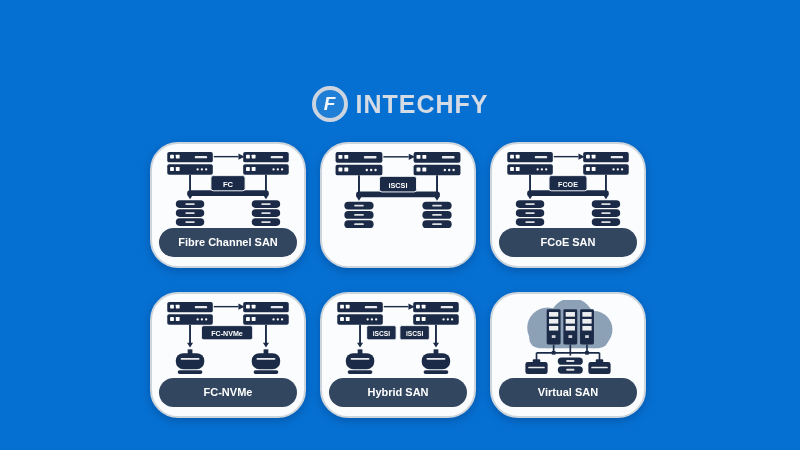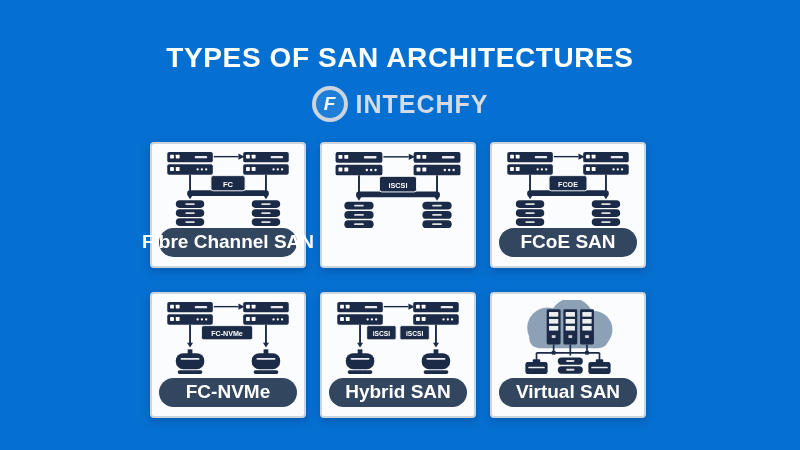--- a/index.html
+++ b/index.html
@@ -27,48 +27,47 @@
   .brand-name{
     color:#d4dbe4;font-size:25px;font-weight:700;letter-spacing:1px;
   }
   .grid{
     position:absolute;top:142px;left:150px;width:500px;
     display:grid;grid-template-columns:repeat(3,156px);
     column-gap:14px;row-gap:24px;
   }
   .card{
     width:156px;height:126px;box-sizing:border-box;
-    background:#fbfcfe;border:2px solid #ccd4dc;border-radius:4px;
+    background:#fbfcfe;border:2px solid #ccd4dc;border-radius:28px;
     box-shadow:0 3px 8px rgba(0,20,60,.25);
     display:flex;flex-direction:column;align-items:center;
   }
   .diagram{margin-top:6px;}
   .pill{
     margin-top:auto;margin-bottom:9px;
     width:138px;height:30px;border-radius:16px;
     background:#324660;
     display:flex;align-items:center;justify-content:center;
-    color:#ffffff;font-size:19px;font-weight:700;white-space:nowrap;
+    color:#ffffff;font-size:11px;font-weight:700;white-space:nowrap;
   }
   svg .ink{fill:#1b2b47;}
   svg .stroke-ink{stroke:#1b2b47;}
   svg .lite{fill:#ffffff;}
   svg .cloud{fill:#8ca0b6;}
   svg text{
     font-family:"Liberation Sans",sans-serif;font-weight:700;fill:#ffffff;
   }
   .badge-rect{fill:#1b2b47;stroke:#f4f7fa;stroke-width:1;}
   .hidden-defs{position:absolute;width:0;height:0;overflow:hidden;}
 </style>
 </head>
 <body>
 
 <div class="stage">
 
-  <div class="title">TYPES OF SAN ARCHITECTURES</div>
 
   <div class="brand">
     <div class="brand-icon">F</div>
     <div class="brand-name">INTECHFY</div>
   </div>
 
   <svg class="hidden-defs" aria-hidden="true">
     <defs>
       <g id="sym-server">
         <rect class="ink" x="0" y="0" width="48" height="11" rx="2"></rect>

